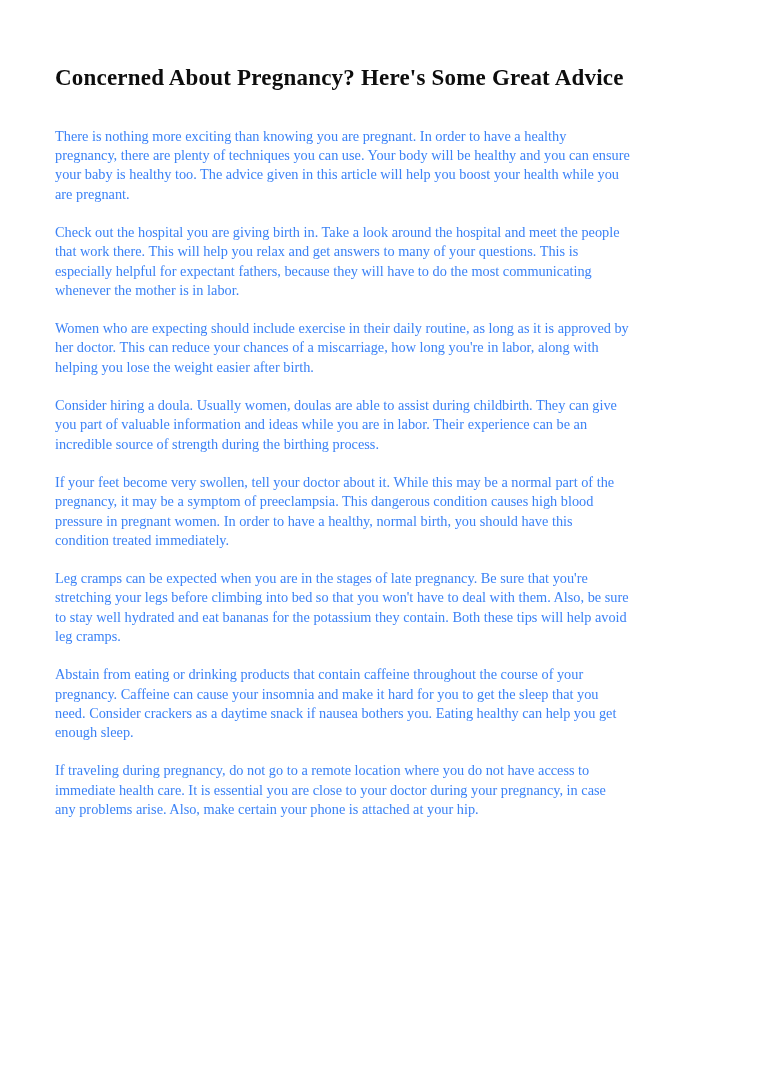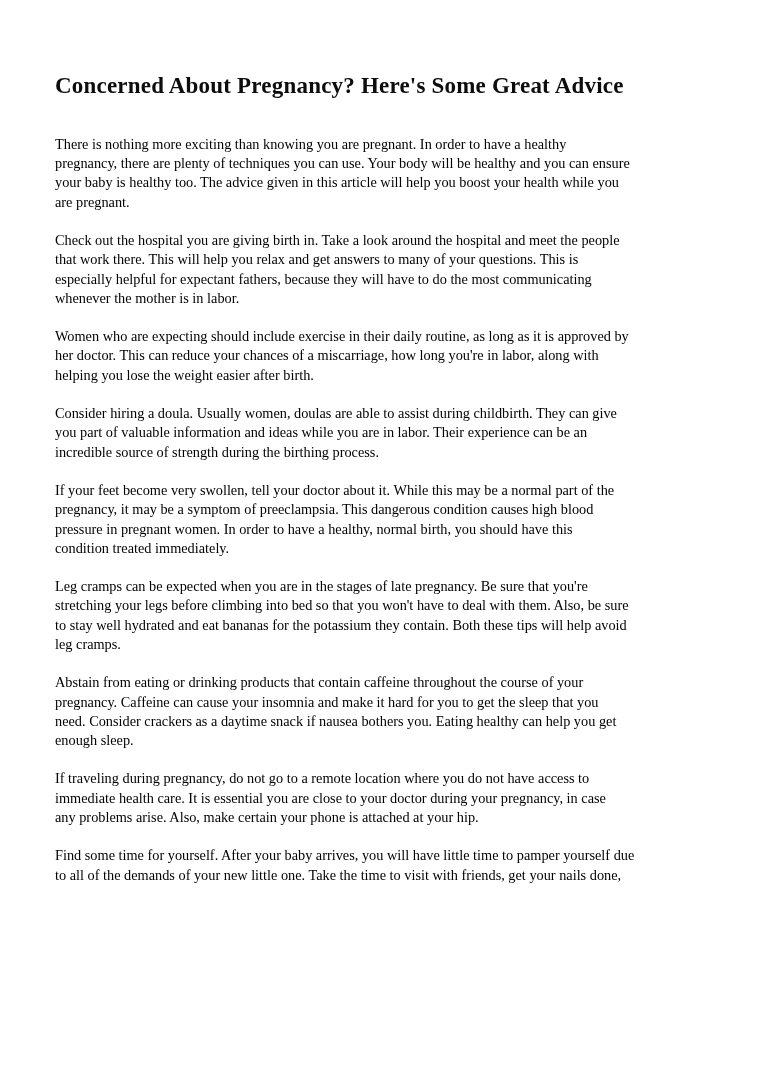--- a/index.html
+++ b/index.html
@@ -19,28 +19,28 @@
     height: 1087px;
     background: #ffffff;
     padding: 60px 20px 0 55px;
   }
   .doc-title {
     font-family: "Liberation Serif", serif;
     font-size: 23px;
     font-weight: 700;
     color: #0d0d0d;
     letter-spacing: 0.2px;
-    margin: 12px 0 34px 0;
+    margin: 4px 0 34px 0;
     line-height: 1.25;
   }
   .doc-paragraph {
     font-family: "Liberation Serif", serif;
     font-size: 14.3px;
     line-height: 19.3px;
-    color: #000000;
+    color: #3b82f6;
     margin: 0 0 19px 0;
     white-space: pre-line;
   }
 </style>
 </head>
 <body>
 
 <div class="page">
   <h1 class="doc-title">Concerned About Pregnancy? Here's Some Great Advice</h1>
 
@@ -66,15 +66,13 @@
 stretching your legs before climbing into bed so that you won't have to deal with them. Also, be sure
 to stay well hydrated and eat bananas for the potassium they contain. Both these tips will help avoid
 leg cramps.</p>
   <p class="doc-paragraph">Abstain from eating or drinking products that contain caffeine throughout the course of your
 pregnancy. Caffeine can cause your insomnia and make it hard for you to get the sleep that you
 need. Consider crackers as a daytime snack if nausea bothers you. Eating healthy can help you get
 enough sleep.</p>
   <p class="doc-paragraph">If traveling during pregnancy, do not go to a remote location where you do not have access to
 immediate health care. It is essential you are close to your doctor during your pregnancy, in case
 any problems arise. Also, make certain your phone is attached at your hip.</p>
-  <p class="doc-paragraph">Find some time for yourself. After your baby arrives, you will have little time to pamper yourself due
-to all of the demands of your new little one. Take the time to visit with friends, get your nails done,</p>
 </div>
 
 </body></html>

